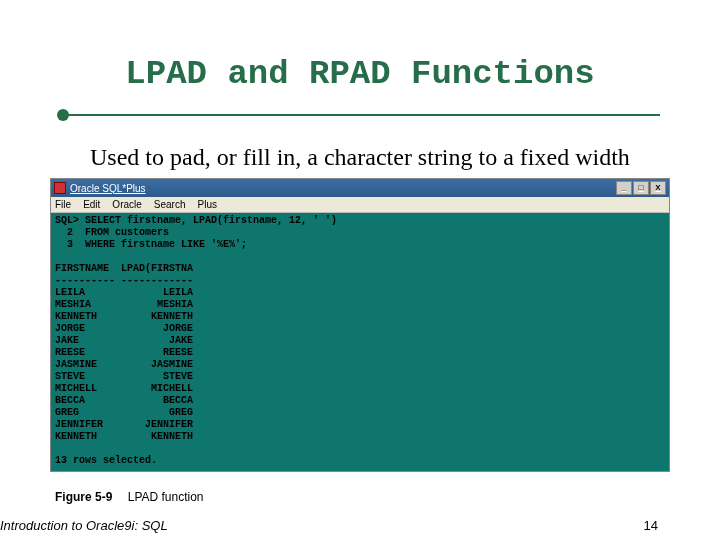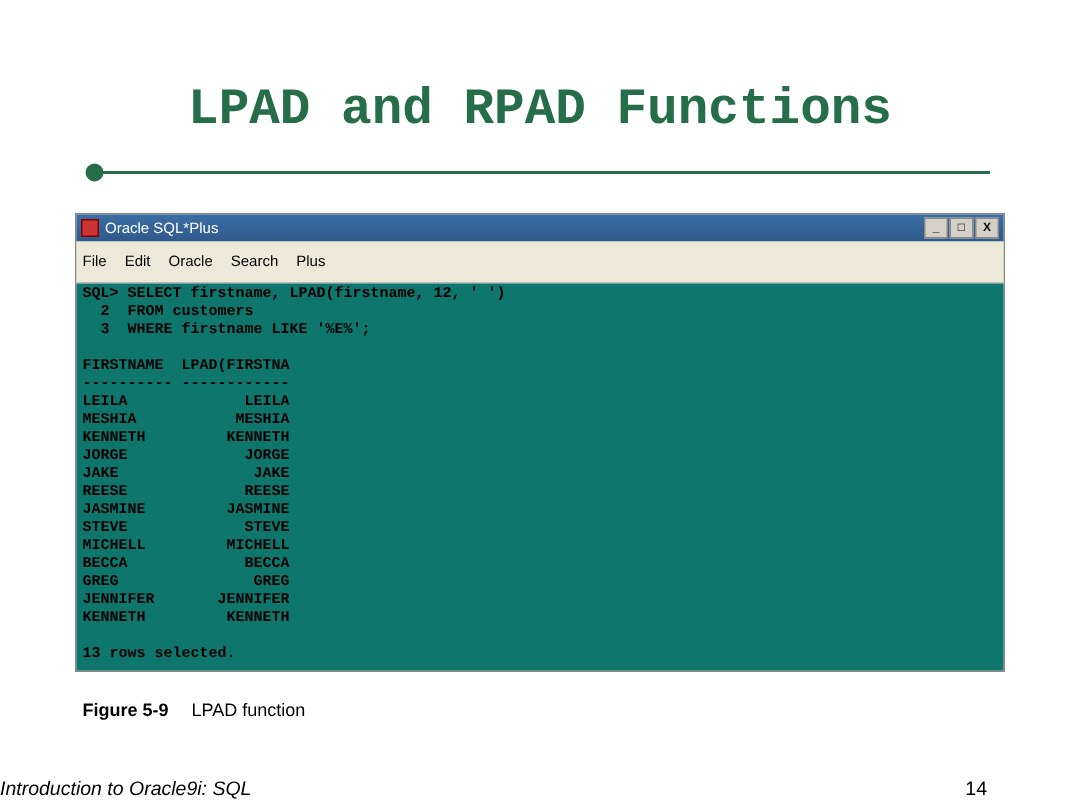--- a/index.html
+++ b/index.html
@@ -61,20 +61,21 @@
     font-size: 10px;
   }
   .titlebar {
     background: linear-gradient(to bottom, #3a6ea5, #2e5a8a);
     color: #fff;
     height: 18px;
     display: flex;
     align-items: center;
     padding: 0 3px;
     font-size: 10px;
+    text-decoration: underline;
   }
   .titlebar .icon {
     width: 12px;
     height: 12px;
     background: #c33;
     border: 1px solid #800;
     margin-right: 4px;
     display: inline-block;
   }
   .titlebar .title-text {
@@ -90,21 +91,21 @@
     background: #d4d0c8;
     border: 1px solid #888;
     font-size: 8px;
     line-height: 12px;
     text-align: center;
     color: #000;
     font-weight: bold;
   }
   .menubar {
     background: #ece9d8;
-    height: 28px;
+    height: 16px;
     display: flex;
     align-items: center;
     padding: 0 4px;
     font-size: 10px;
     color: #000;
     border-bottom: 1px solid #bbb;
   }
   .menubar span { margin-right: 12px; }
   .console {
     background: #0f766e;
@@ -154,20 +155,21 @@
 
 <div class="slide">
 
   <h1 class="title">LPAD and RPAD Functions</h1>
 
   <div class="title-rule">
     <div class="line"></div>
     <div class="dot"></div>
   </div>
 
+  <p class="body-text">Used to pad, or fill in, a character string to a fixed width</p>
 
   <div class="screenshot">
     <div class="titlebar">
       <span class="icon"></span>
       <span class="title-text">Oracle SQL*Plus</span>
       <div class="win-btns">
         <div class="win-btn">_</div>
         <div class="win-btn">□</div>
         <div class="win-btn">X</div>
       </div>

